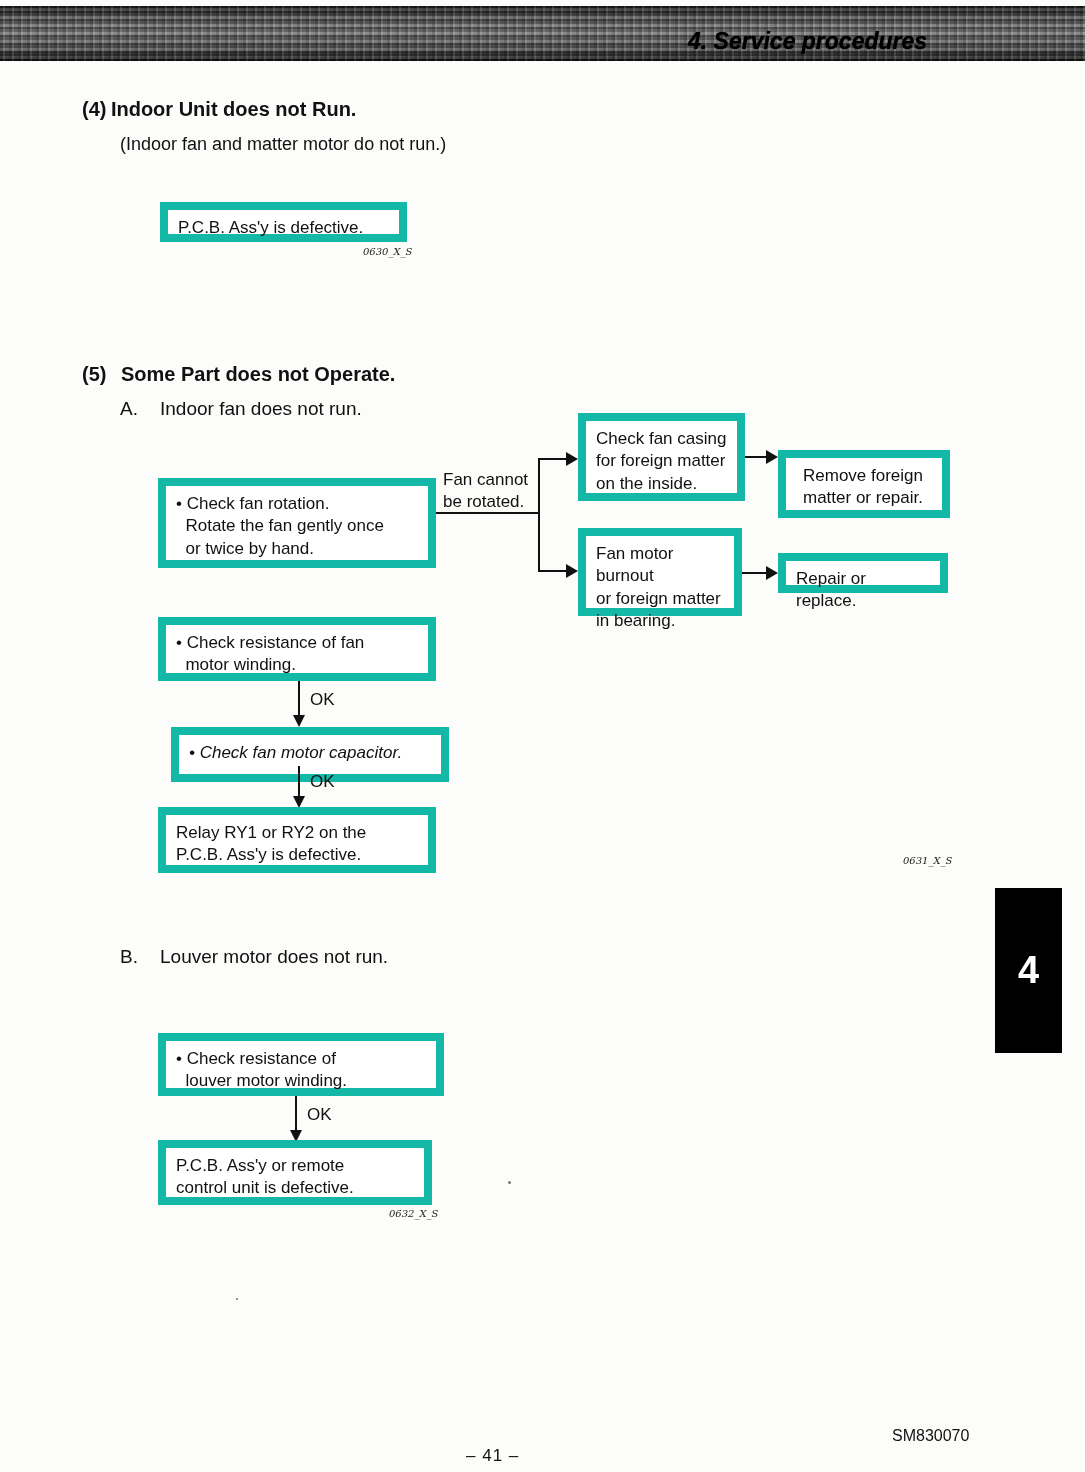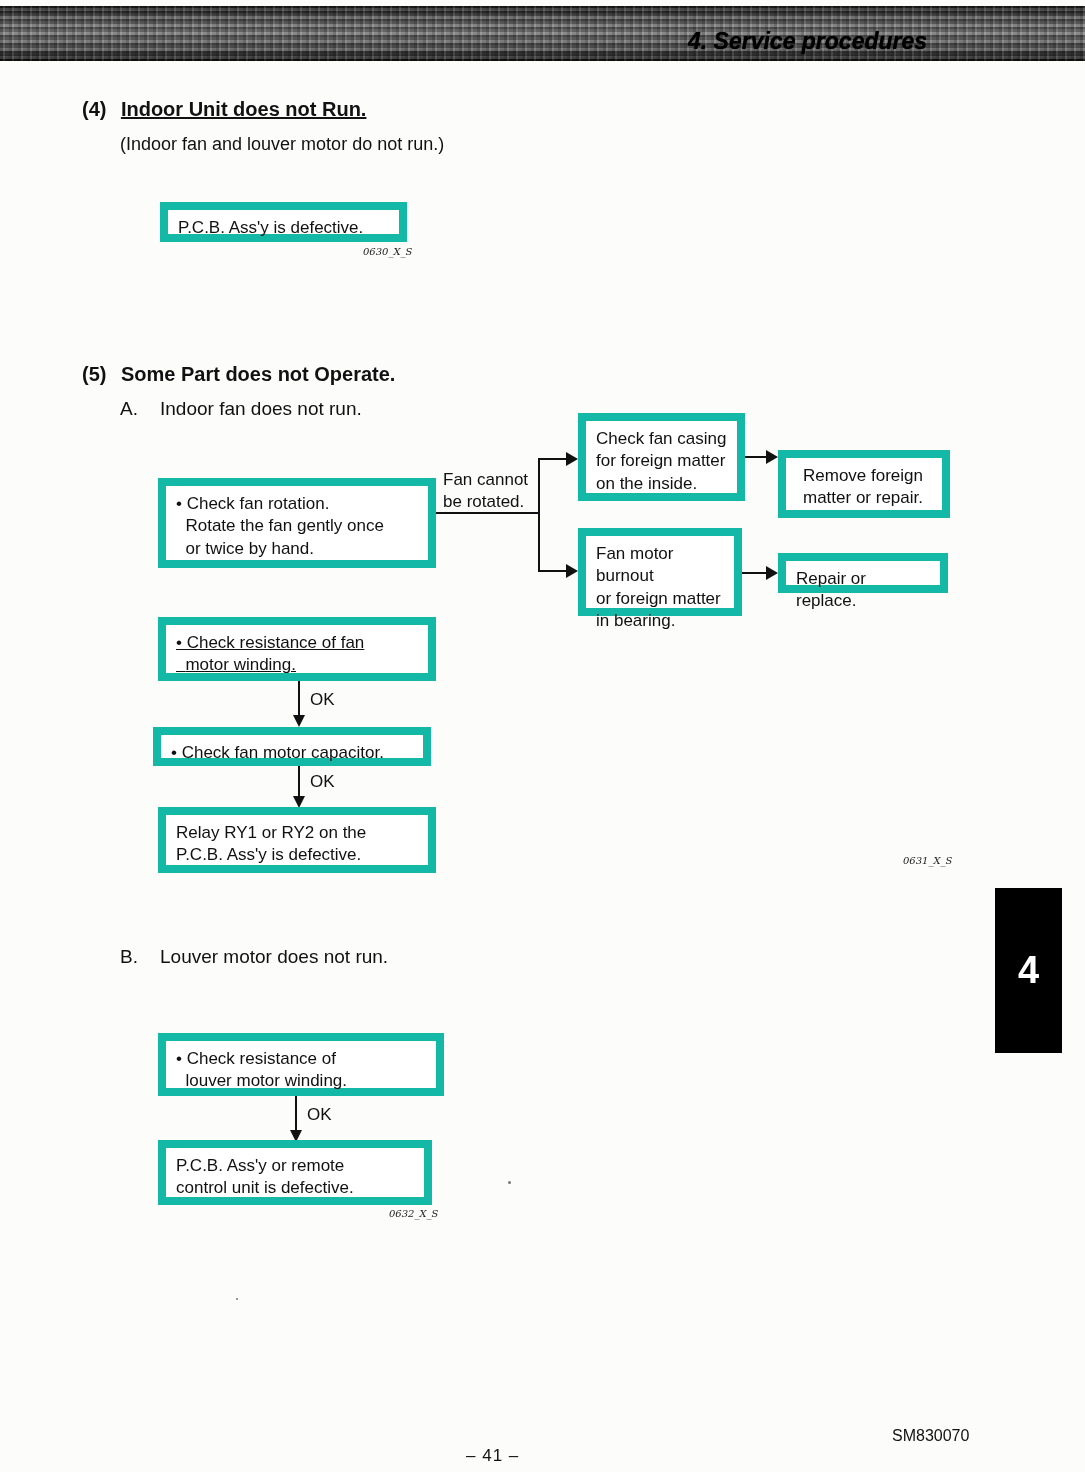--- a/index.html
+++ b/index.html
@@ -58,23 +58,23 @@
 <body>
 
 <div class="page">
 
   <div class="header-band">
     <div class="header-title">4.  Service procedures</div>
   </div>
 
   <div style="position:absolute; left:82px; top:98px;">
     <span class="h-num">(4)</span>
-    <span class="h-text" style="margin-left:10px;text-decoration:underline;">Indoor Unit does not Run.</span>
+    <span class="h-text" style="">Indoor Unit does not Run.</span>
   </div>
-  <div class="note" style="left:120px; top:133px; font-size:18px;">(Indoor fan and louver motor do not run.)</div>
+  <div class="note" style="left:120px; top:133px; font-size:18px;">(Indoor fan and matter motor do not run.)</div>
 
   <div class="box" style="left:160px; top:202px; width:247px; height:40px;">P.C.B. Ass'y is defective.</div>
   <div class="fig-code" style="left:363px; top:246px;">0630_X_S</div>
 
   <div style="position:absolute; left:82px; top:363px;">
     <span class="h-num">(5)</span>
     <span class="h-text" style="margin-left:10px;">Some Part does not Operate.</span>
   </div>
 
   <div class="note" style="left:120px; top:397px; font-size:19px;">A.</div>
@@ -102,28 +102,28 @@
   <div class="hline" style="left:538px; top:458px; width:30px;"></div>
   <div class="ah-right" style="left:566px; top:452px;"></div>
   <div class="hline" style="left:538px; top:570px; width:30px;"></div>
   <div class="ah-right" style="left:566px; top:564px;"></div>
 
   <div class="hline" style="left:745px; top:456px; width:23px;"></div>
   <div class="ah-right" style="left:766px; top:450px;"></div>
   <div class="hline" style="left:742px; top:572px; width:26px;"></div>
   <div class="ah-right" style="left:766px; top:566px;"></div>
 
-  <div class="box" style="left:158px; top:617px; width:278px; height:64px;text-decoration:underline;">• Check resistance of fan
+  <div class="box" style="left:158px; top:617px; width:278px; height:64px;">• Check resistance of fan
   motor winding.</div>
 
   <div class="vline" style="left:298px; top:681px; height:40px;"></div>
   <div class="ah-down" style="left:293px; top:715px;"></div>
   <div class="ok-label" style="left:310px; top:690px;">OK</div>
 
-  <div class="box" style="left:153px; top:727px; width:278px; height:39px;">• Check fan motor capacitor.</div>
+  <div class="box" style="left:171px; top:727px; width:278px; height:55px;font-style:italic;">• Check fan motor capacitor.</div>
 
   <div class="vline" style="left:298px; top:766px; height:36px;"></div>
   <div class="ah-down" style="left:293px; top:796px;"></div>
   <div class="ok-label" style="left:310px; top:772px;">OK</div>
 
   <div class="box" style="left:158px; top:807px; width:278px; height:66px;">Relay RY1 or RY2 on the
 P.C.B. Ass'y is defective.</div>
 
   <div class="fig-code" style="left:903px; top:855px;">0631_X_S</div>
 

